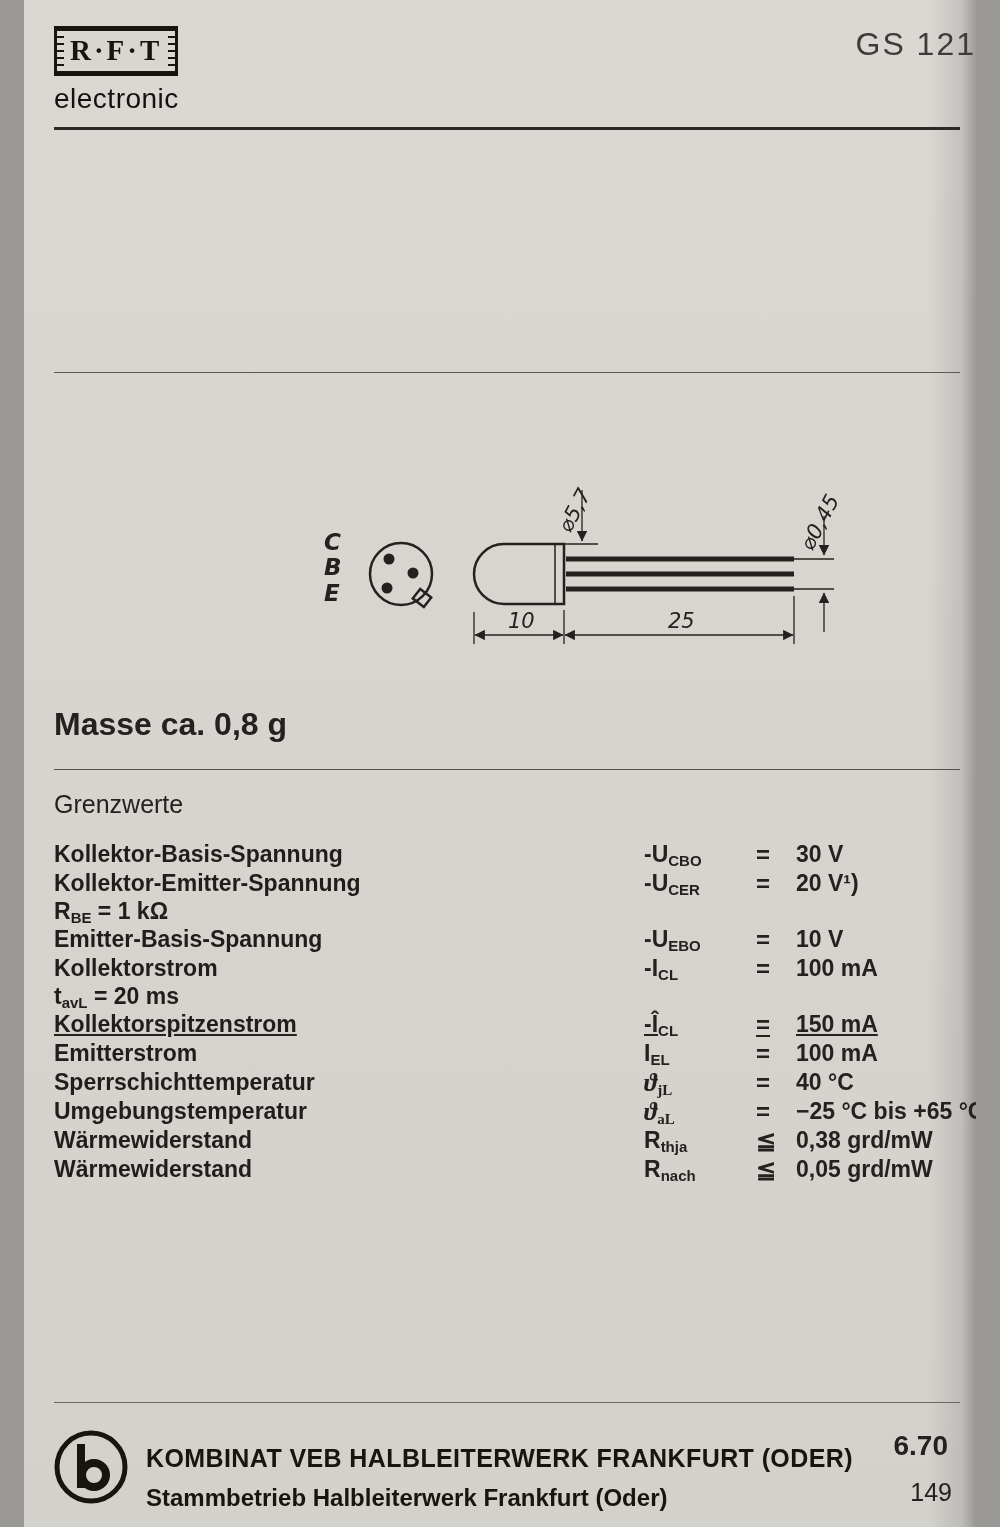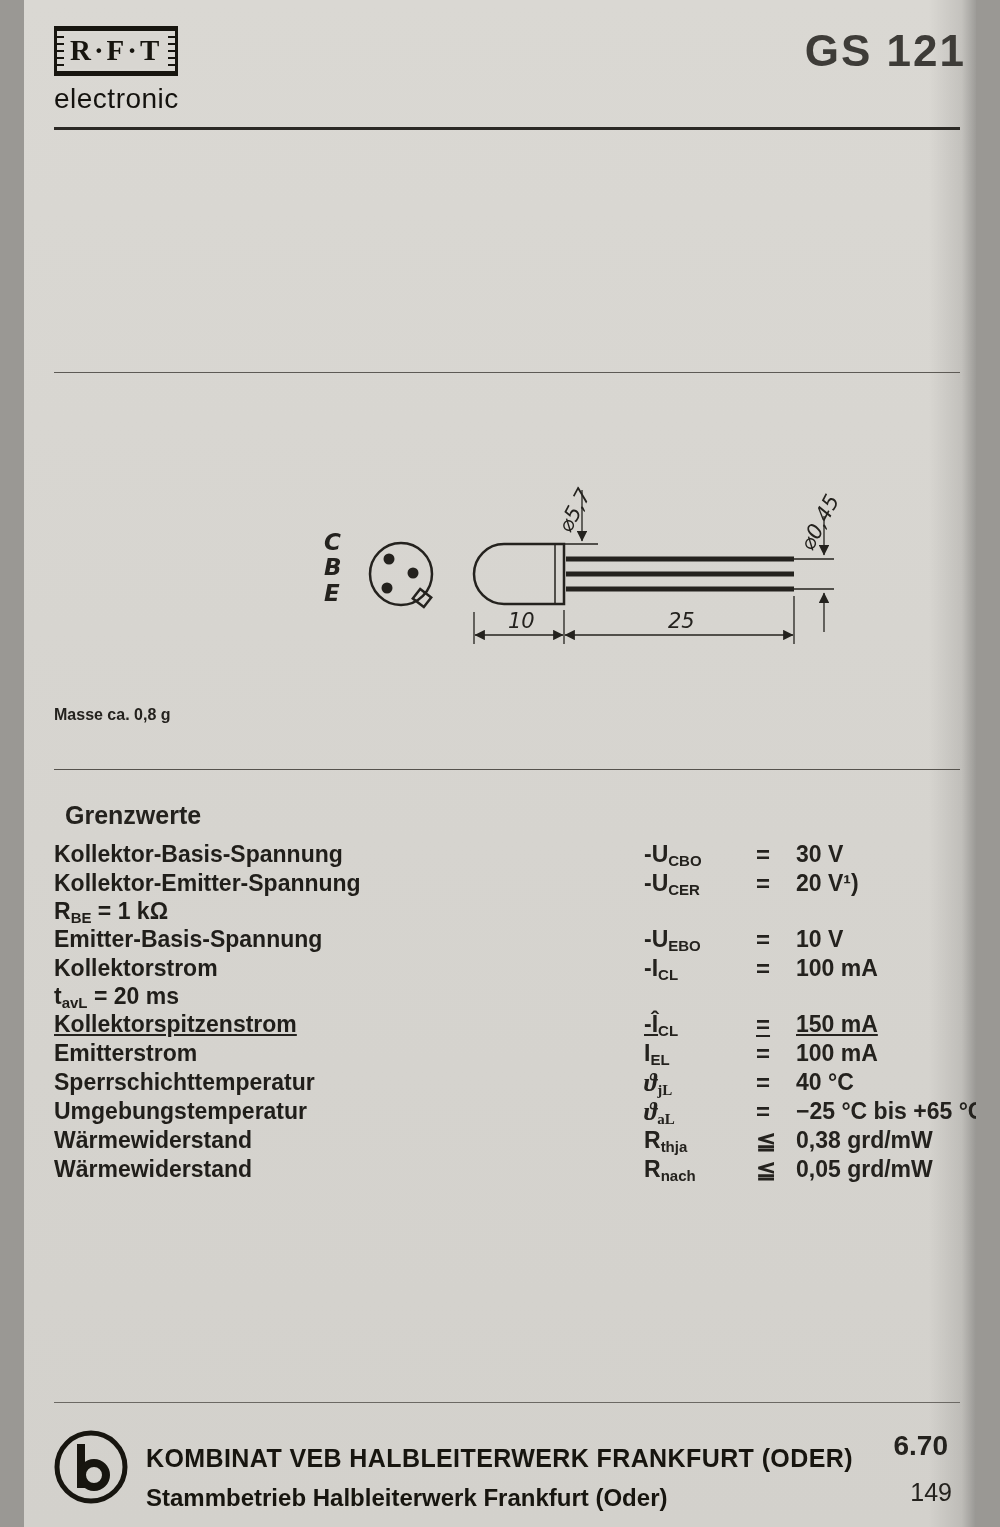--- a/index.html
+++ b/index.html
@@ -24,40 +24,40 @@
     background:repeating-linear-gradient(180deg,#17150f 0 2px,rgba(0,0,0,0) 2px 7px);
     line-height:0;
   }
   .rft-letters{
     display:inline-block;background:#d8d6d1;padding:2px 6px;
     font-family:"Liberation Serif",serif;font-weight:bold;font-size:29px;line-height:1.1;
     letter-spacing:3px;color:#17150f;
   }
   .electronic{margin-top:7px;font-size:28px;letter-spacing:0.5px;color:#14120e;}
   .part-number{
-    position:absolute;top:26px;right:10px;font-size:44px;font-weight:bold;
+    position:absolute;top:26px;right:0;font-size:32px;font-weight:normal;
     letter-spacing:2px;color:#3e3c38;
   }
 
   
   .description{
     position:absolute;top:155px;left:30px;right:22px;margin:0;
     font-size:23.5px;font-weight:bold;line-height:1.5;letter-spacing:0.2px;
     text-align:justify;text-align-last:justify;color:#1f1d19;
   }
 
   
   .drawing{position:absolute;top:442px;left:262px;width:560px;height:230px;}
   .figtext{font-family:"DejaVu Sans",sans-serif;font-style:italic;font-size:21px;fill:#24221e;}
   .pin{font-size:23px;font-weight:bold;}
 
-  .mass-note{position:absolute;top:706px;left:30px;font-size:16px;font-weight:bold;}
-
-  
-  .limits-heading{position:absolute;top:790px;left:30px;margin:11px;font-size:25px;font-weight:bold;}
+  .mass-note{position:absolute;top:706px;left:30px;font-size:32px;font-weight:bold;}
+
+  
+  .limits-heading{position:absolute;top:790px;left:30px;margin:0;font-size:25px;font-weight:normal;}
   .limits{position:absolute;top:840px;left:30px;right:14px;font-size:23px;}
   .limit-row{display:grid;grid-template-columns:590px 112px 40px 1fr;align-items:start;}
   .limit-row.gap{text-decoration:underline;}
   .l-name-main{line-height:29px;font-weight:bold;color:#201e1a;}
   .l-name-sub{line-height:27px;font-weight:bold;color:#201e1a;}
   .l-sym{line-height:29px;font-weight:bold;white-space:nowrap;}
   .l-sym.theta{font-family:"Liberation Serif",serif;font-style:italic;font-size:25px;}
   .l-rel{line-height:29px;font-weight:bold;font-size:24px;}
   .l-val{line-height:29px;font-weight:bold;white-space:nowrap;}
   .l-sym sub,.l-name-sub sub{

